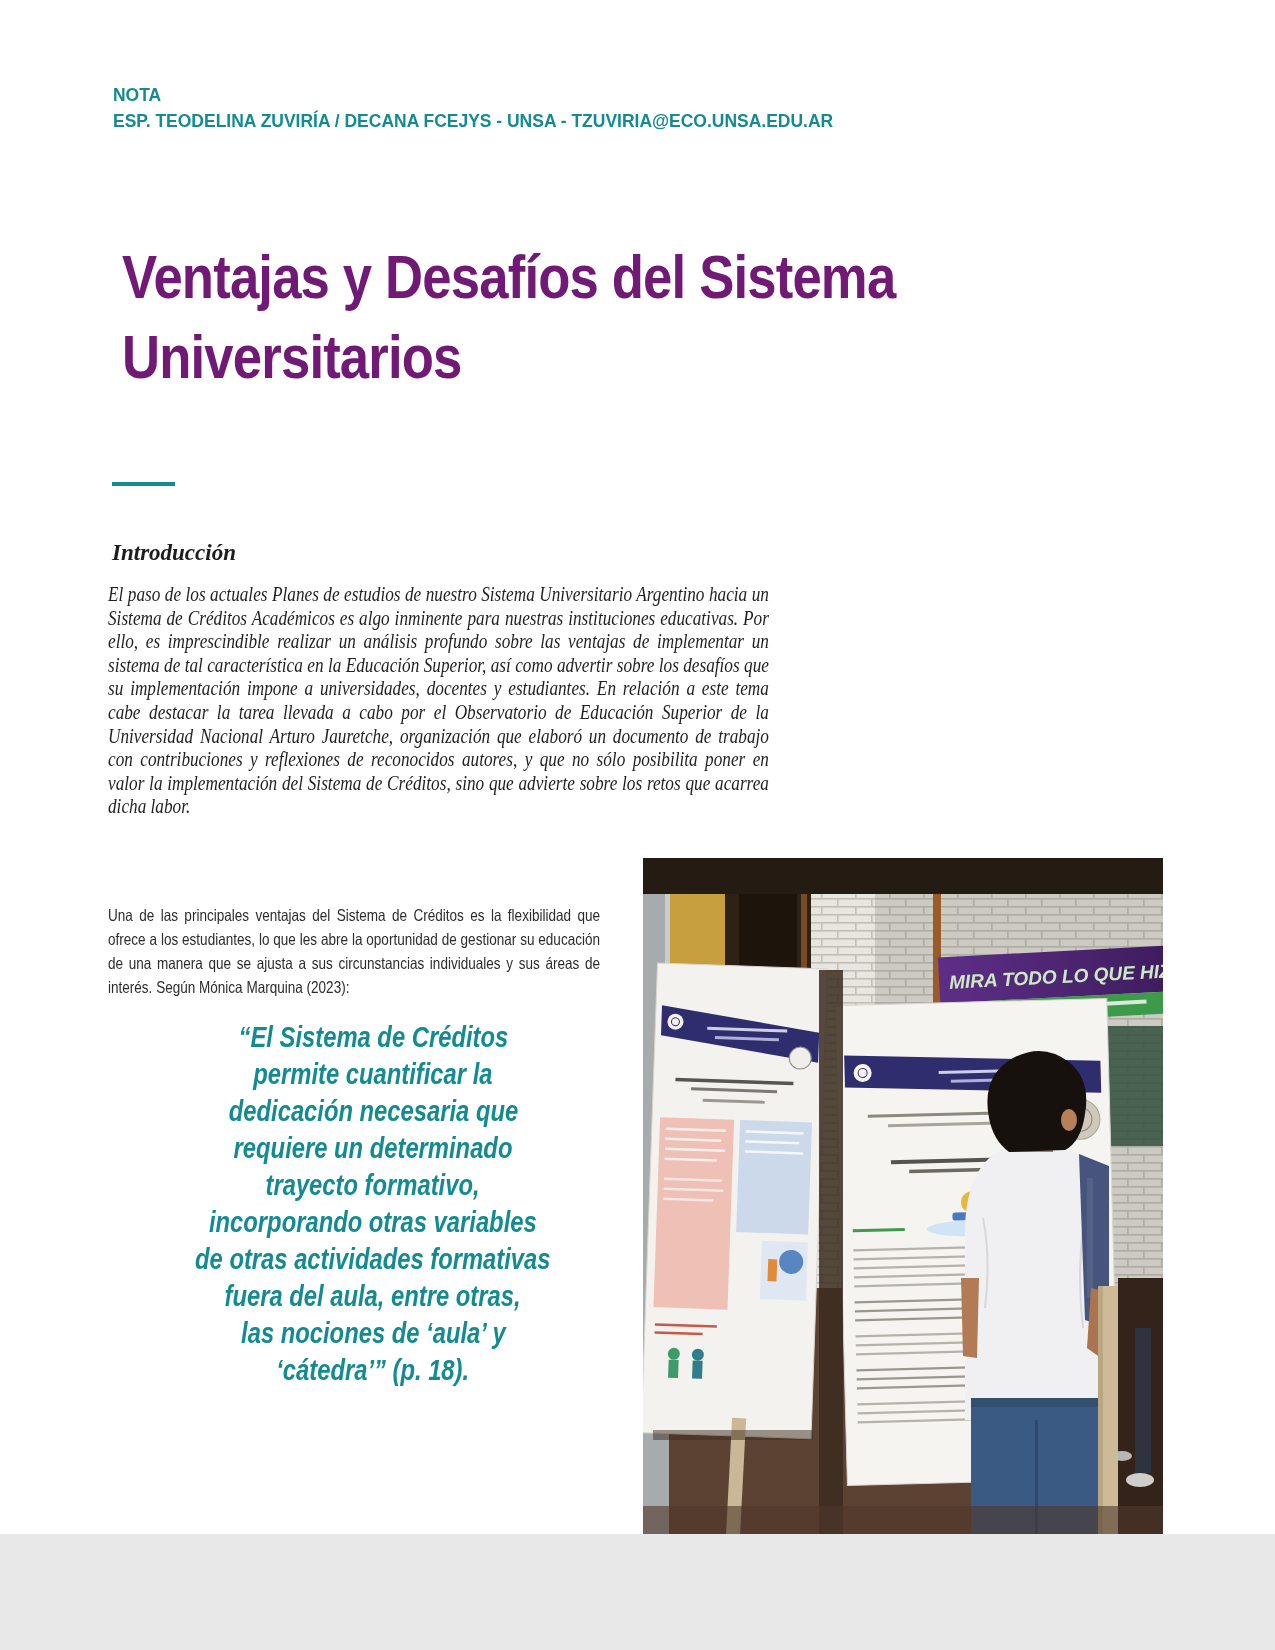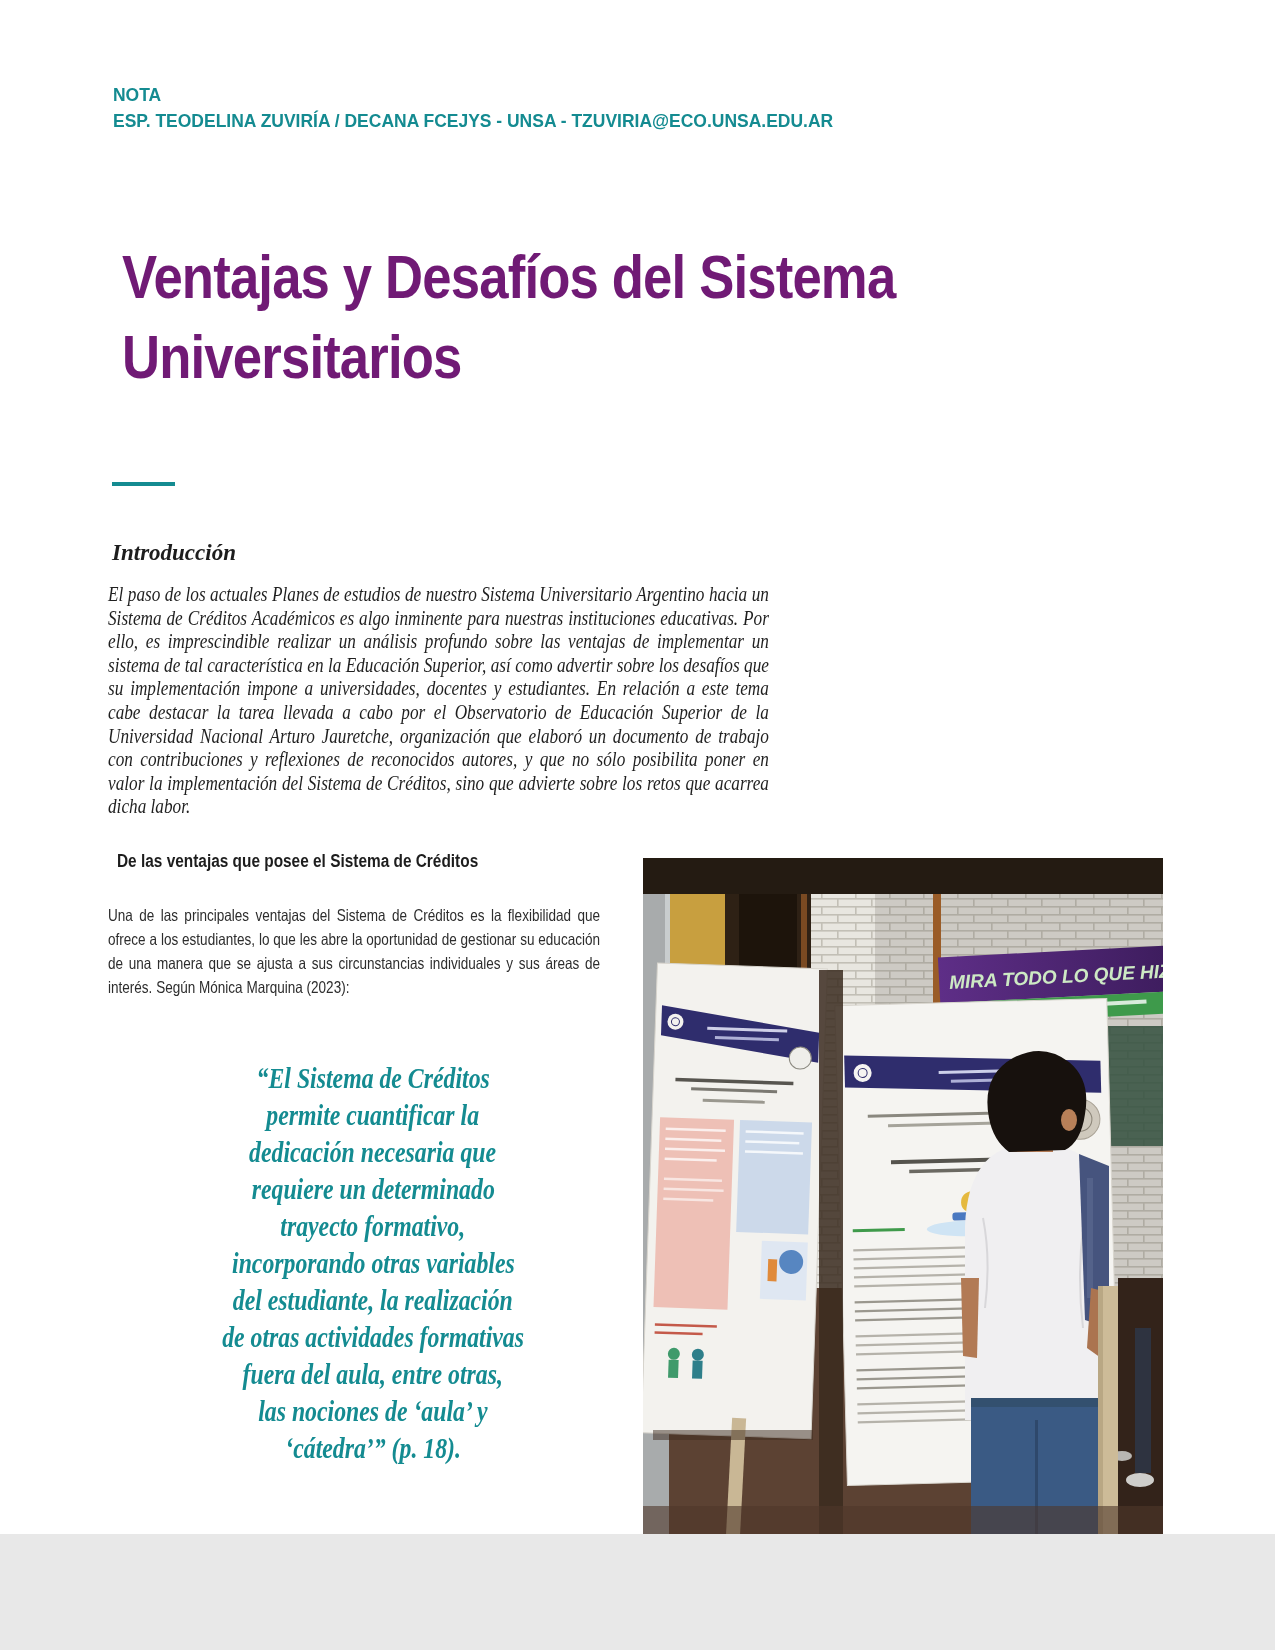--- a/index.html
+++ b/index.html
@@ -43,21 +43,21 @@
     display:inline-block;font-weight:bold;font-size:17.5px;color:#1d1d1d;
     transform:scaleX(0.88);transform-origin:0 50%;
   }
   .section-body{
     left:108px;top:886px;width:600px;
     transform:scaleX(0.82);transform-origin:0 0;
     font-size:16.5px;line-height:24px;text-align:justify;color:#2d2d2d;
   }
 
   
-  .quote-block{left:108px;top:1060px;width:530px;font-family:Liberation Serif, serif;}
+  .quote-block{left:108px;top:1019px;width:530px;}
   .quote-line{height:37px;line-height:37px;text-align:center;white-space:nowrap;}
   .quote-line > span{
     display:inline-block;font-weight:bold;font-style:italic;
     font-size:29px;color:#148B91;
     transform:scaleX(0.82);transform-origin:50% 50%;
   }
 
   
   .photo{left:643px;top:858px;width:520px;height:679px;overflow:hidden;}
   .photo svg{display:block;}
@@ -83,31 +83,29 @@
   <div class="abs title-block">
     <div class="title-line"><span>Ventajas y Desafíos del Sistema</span></div>
     <div class="title-line"><span>Universitarios</span></div>
   </div>
 
   <div class="abs rule"></div>
 
   <div class="abs intro-heading">Introducción</div>
   <p class="abs intro-body">El paso de los actuales Planes de estudios de nuestro Sistema Universitario Argentino hacia un Sistema de Créditos Académicos es algo inminente para nuestras instituciones educativas. Por ello, es imprescindible realizar un análisis profundo sobre las ventajas de implementar un sistema de tal característica en la Educación Superior, así como advertir sobre los desafíos que su implementación impone a universidades, docentes y estudiantes. En relación a este tema cabe destacar la tarea llevada a cabo por el Observatorio de Educación Superior de la Universidad Nacional Arturo Jauretche, organización que elaboró un documento de trabajo con contribuciones y reflexiones de reconocidos autores, y que no sólo posibilita poner en valor la implementación del Sistema de Créditos, sino que advierte sobre los retos que acarrea dicha labor.</p>
 
-  <div class="abs section-heading"><span>De las ventajas que posee el Sistema de Créditos</span></div>
   <p class="abs section-body">Una de las principales ventajas del Sistema de Créditos es la flexibilidad que ofrece a los estudiantes, lo que les abre la oportunidad de gestionar su educación de una manera que se ajusta a sus circunstancias individuales y sus áreas de interés. Según Mónica Marquina (2023):</p>
 
   <div class="abs quote-block">
     <div class="quote-line"><span>“El Sistema de Créditos</span></div>
     <div class="quote-line"><span>permite cuantificar la</span></div>
     <div class="quote-line"><span>dedicación necesaria que</span></div>
     <div class="quote-line"><span>requiere un determinado</span></div>
     <div class="quote-line"><span>trayecto formativo,</span></div>
     <div class="quote-line"><span>incorporando otras variables</span></div>
-    <div class="quote-line"><span>del estudiante, la realización</span></div>
     <div class="quote-line"><span>de otras actividades formativas</span></div>
     <div class="quote-line"><span>fuera del aula, entre otras,</span></div>
     <div class="quote-line"><span>las nociones de ‘aula’ y</span></div>
     <div class="quote-line"><span>‘cátedra’” (p. 18).</span></div>
   </div>
 
   <div class="abs photo">
     <svg width="520" height="679" viewBox="0 0 520 679" xmlns="http://www.w3.org/2000/svg">
       <defs>
         <pattern id="bricks" width="34" height="16" patternUnits="userSpaceOnUse">

